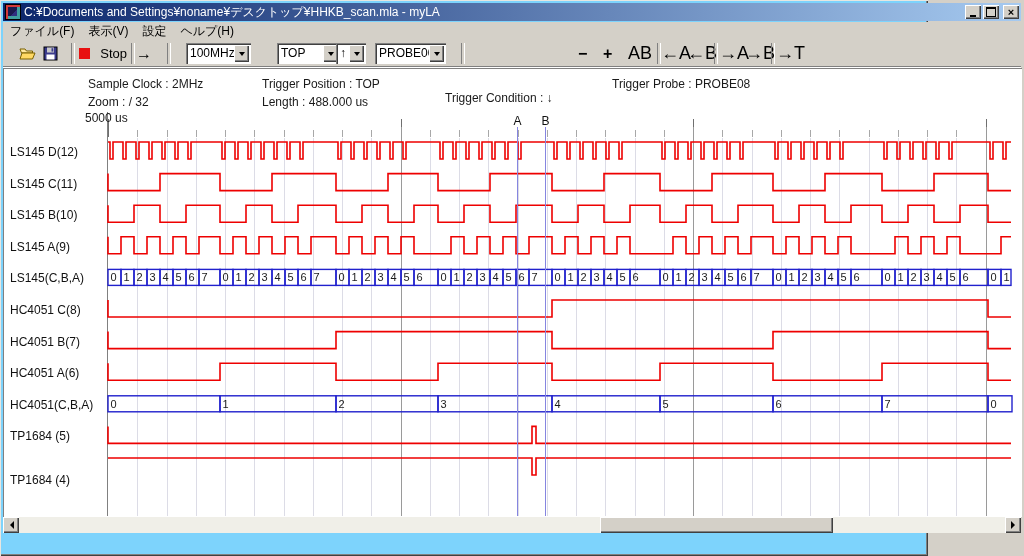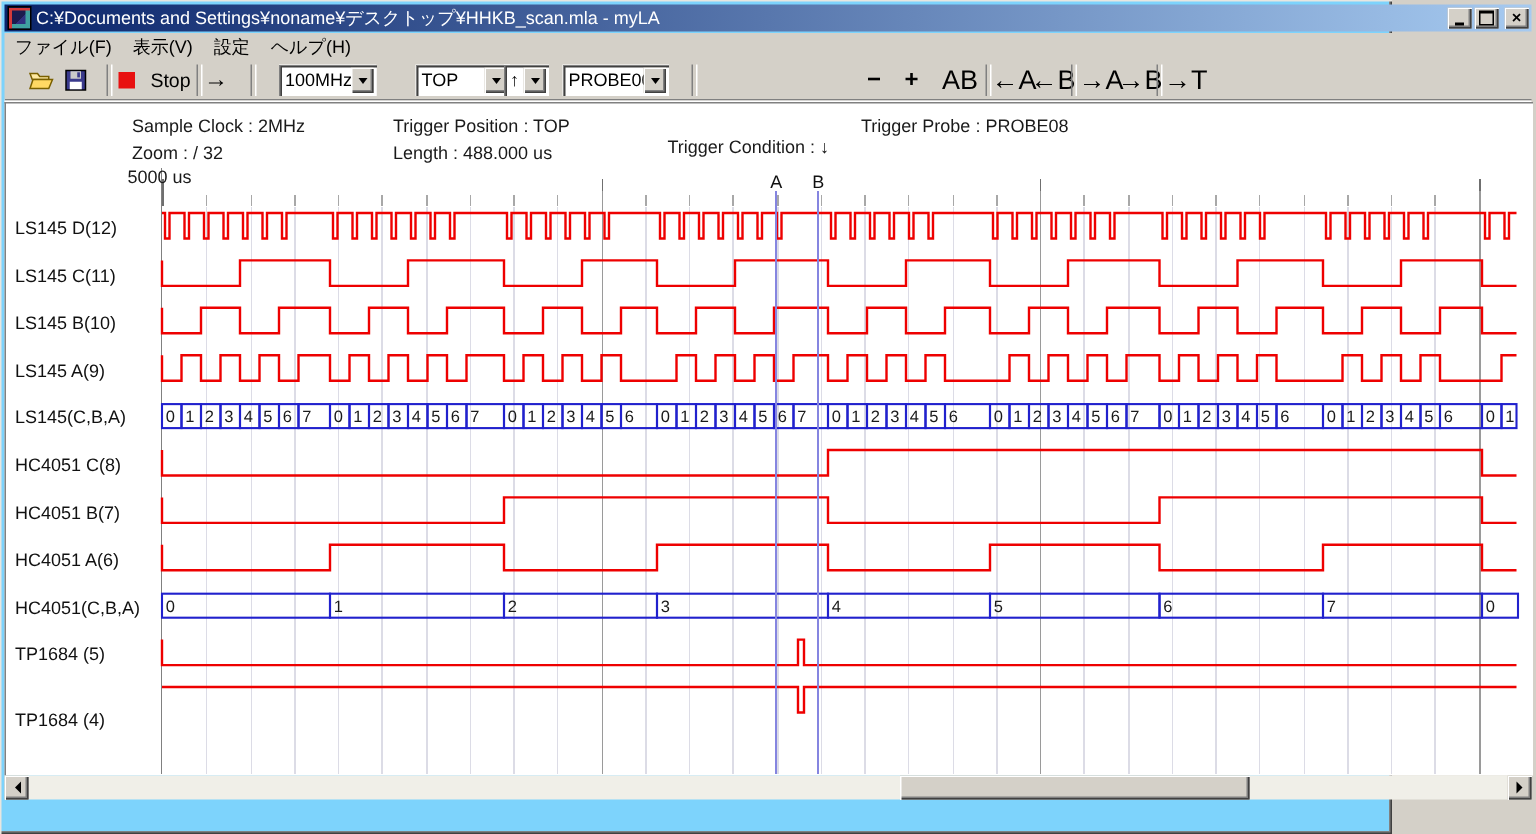--- a/index.html
+++ b/index.html
@@ -176,21 +176,21 @@
     <span class="tbtn txtbtn" style="left:742px;width:24px;">→B</span>
     <span class="tsep" style="left:768px;"></span>
     <span class="tbtn txtbtn" style="left:773px;width:24px;">→T</span>
   </div>
 
   <div class="client"></div>
 
   <span class="info-text" style="left:88px;top:77px;">Sample Clock : 2MHz</span>
   <span class="info-text" style="left:262px;top:77px;">Trigger Position : TOP</span>
   <span class="info-text" style="left:445px;top:91px;">Trigger Condition : ↓</span>
-  <span class="info-text" style="left:574px;top:77px;">Trigger Probe : PROBE08</span>
+  <span class="info-text" style="left:612px;top:77px;">Trigger Probe : PROBE08</span>
   <span class="info-text" style="left:88px;top:95px;">Zoom : /  32</span>
   <span class="info-text" style="left:262px;top:95px;">Length : 488.000 us</span>
   <span class="info-text" style="left:85px;top:111px;">5000 us</span>
 
   <div id="channel-labels">
       <div class="channel-label" style="top: 145px;">LS145 D(12)</div>
       <div class="channel-label" style="top: 176.6px;">LS145 C(11)</div>
       <div class="channel-label" style="top: 208.2px;">LS145 B(10)</div>
       <div class="channel-label" style="top: 239.8px;">LS145 A(9)</div>
       <div class="channel-label" style="top: 271.4px;">LS145(C,B,A)</div>

